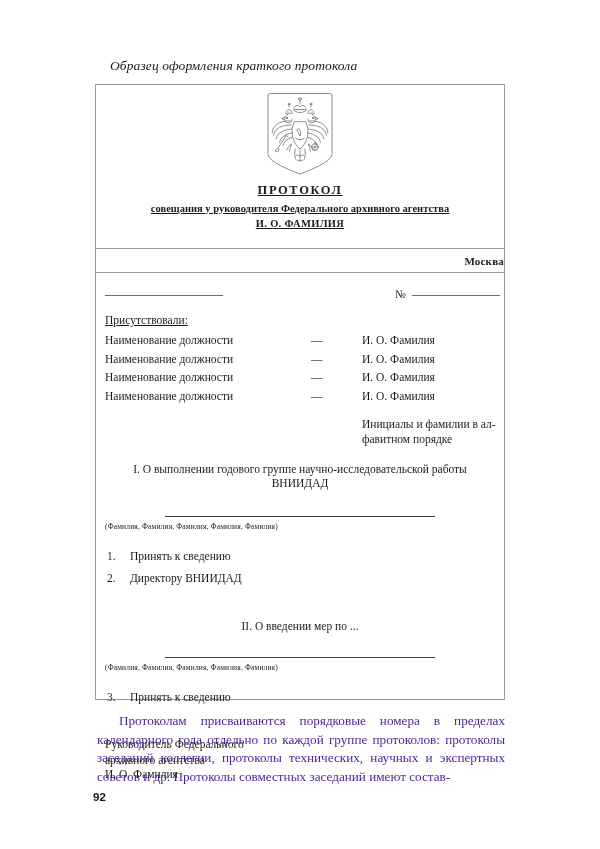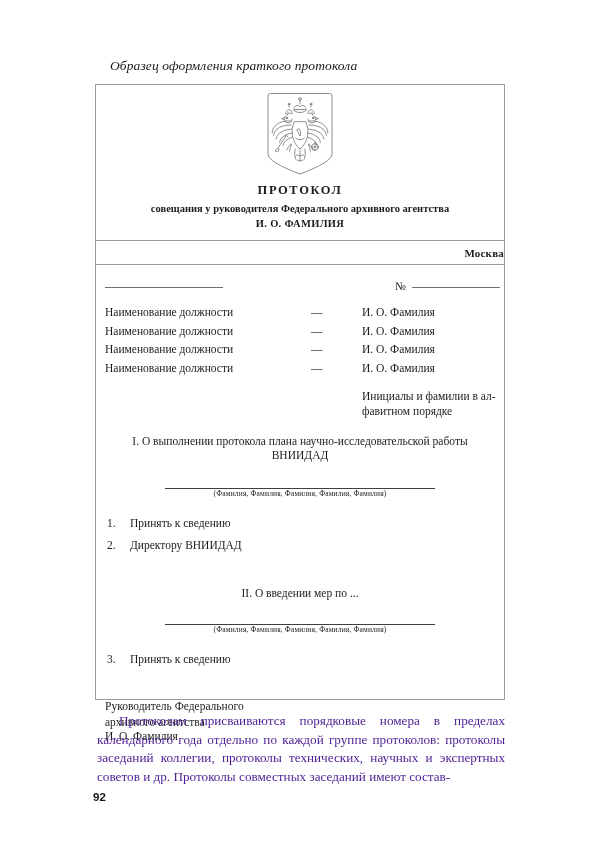--- a/index.html
+++ b/index.html
@@ -48,21 +48,22 @@
   }
 
   .form-band {
     border-bottom: 1px solid #9b9b9b;
     box-sizing: border-box;
   }
 
   
   .band-title {
     padding-top: 7px;
-    padding-bottom: 9px;
+    padding-bottom: 17px;
+    text-decoration: underline;
   }
 
   .emblem-wrap {
     display: flex;
     justify-content: center;
     margin-bottom: 7px;
   }
   .emblem {
     width: 72px;
     height: 84px;
@@ -184,22 +185,22 @@
     display: flex;
     justify-content: center;
     margin-top: 25px;
   }
   .sign-rule {
     width: 270px;
     border-bottom: 1px solid #3f3f3f;
     height: 0;
   }
   .sign-caption {
-    text-align: center;
     font-size: 7.5px;
+    margin-top: 5px;
     letter-spacing: 0.15px;
   }
 
   .numbered {
     margin-top: 19px;
   }
   .num-row {
     display: flex;
     align-items: baseline;
     height: 22px;
@@ -334,20 +335,21 @@
     </div>
 
     <div class="band-meta">
       <div class="date-rule"></div>
       <span class="num-label">№</span>
       <div class="num-rule"></div>
     </div>
 
     <div class="form-body">
 
+      <div class="present-label">Присутствовали:</div>
 
       <div class="attendee-row">
         <span class="att-post">Наименование должности</span>
         <span class="att-dash">—</span>
         <span class="att-name">И. О. Фамилия</span>
       </div>
       <div class="attendee-row">
         <span class="att-post">Наименование должности</span>
         <span class="att-dash">—</span>
         <span class="att-name">И. О. Фамилия</span>
@@ -359,21 +361,21 @@
       </div>
       <div class="attendee-row">
         <span class="att-post">Наименование должности</span>
         <span class="att-dash">—</span>
         <span class="att-name">И. О. Фамилия</span>
       </div>
 
       <div class="alpha-note">Инициалы и фамилии в ал-фавитном порядке</div>
 
       <div class="agenda">
-        <div>I. О выполнении протокола плана научно-исследовательской работы</div>
+        <div>I. О выполнении годового группе научно-исследовательской работы</div>
         <div>ВНИИДАД</div>
       </div>
 
       <div class="sign-rule-wrap">
         <div class="sign-rule"></div>
       </div>
       <div class="sign-caption">(Фамилия, Фамилия, Фамилия, Фамилия, Фамилия)</div>
 
       <div class="numbered">
         <div class="num-row">

